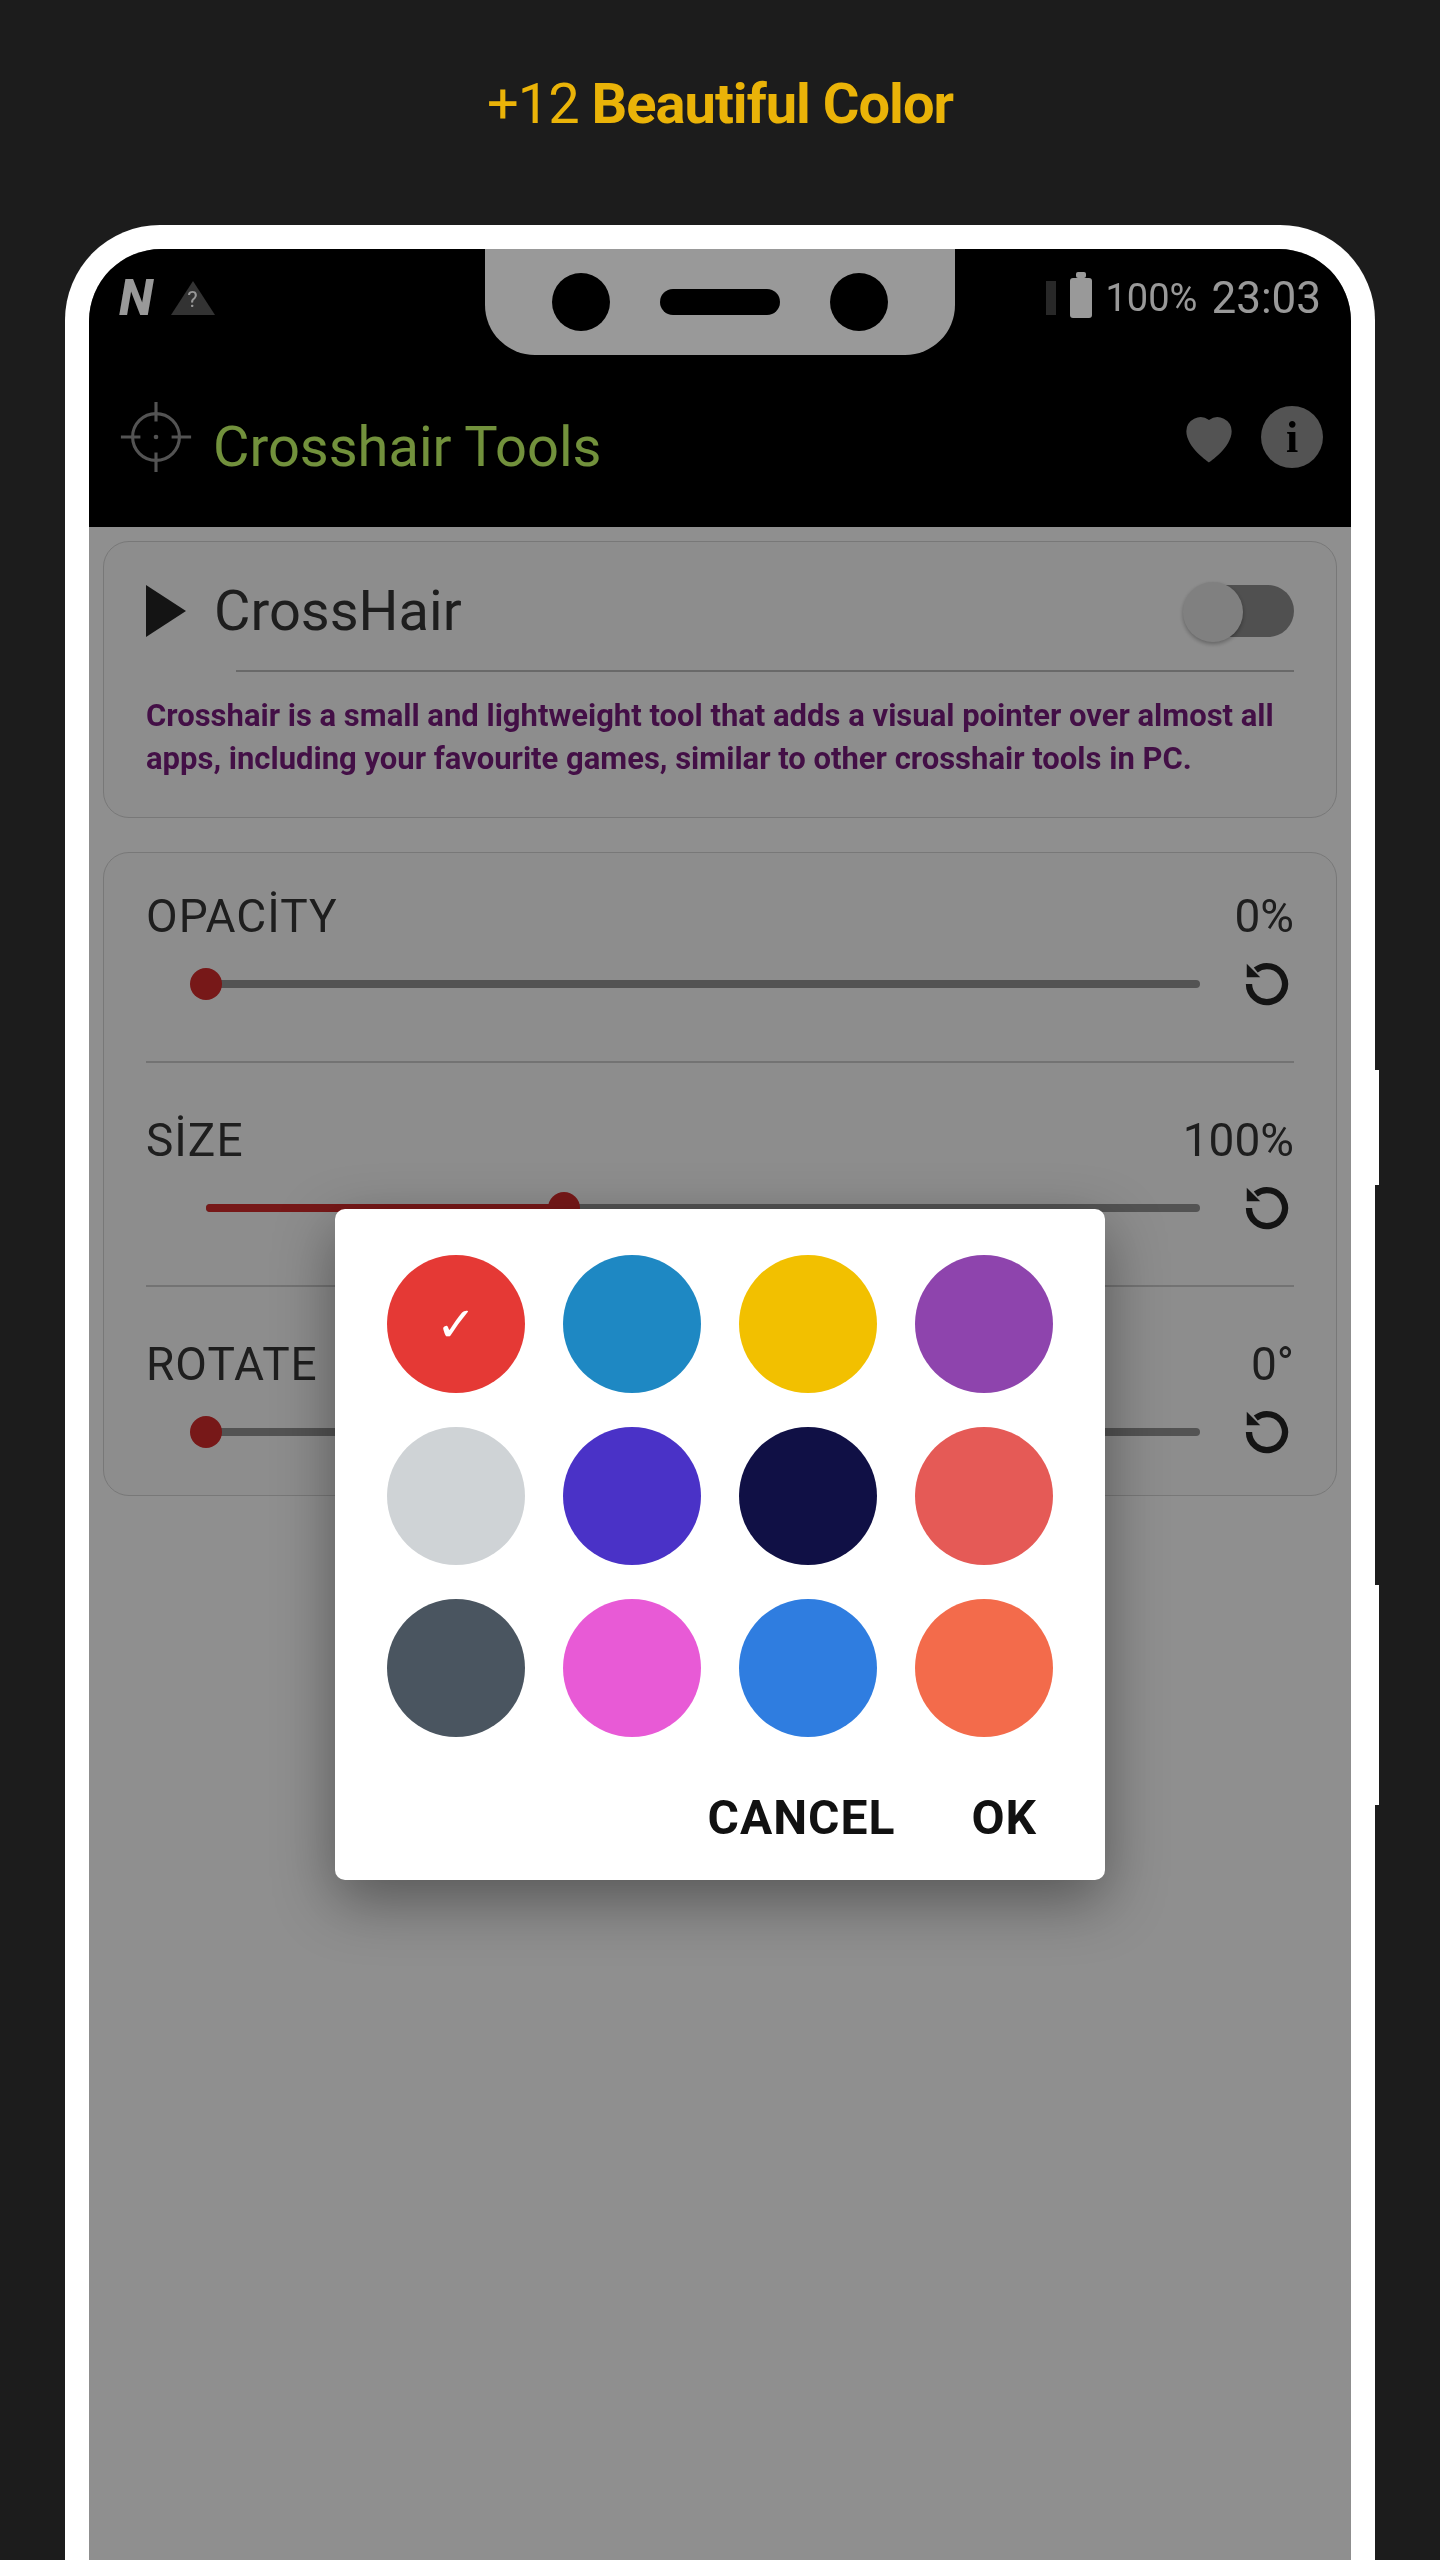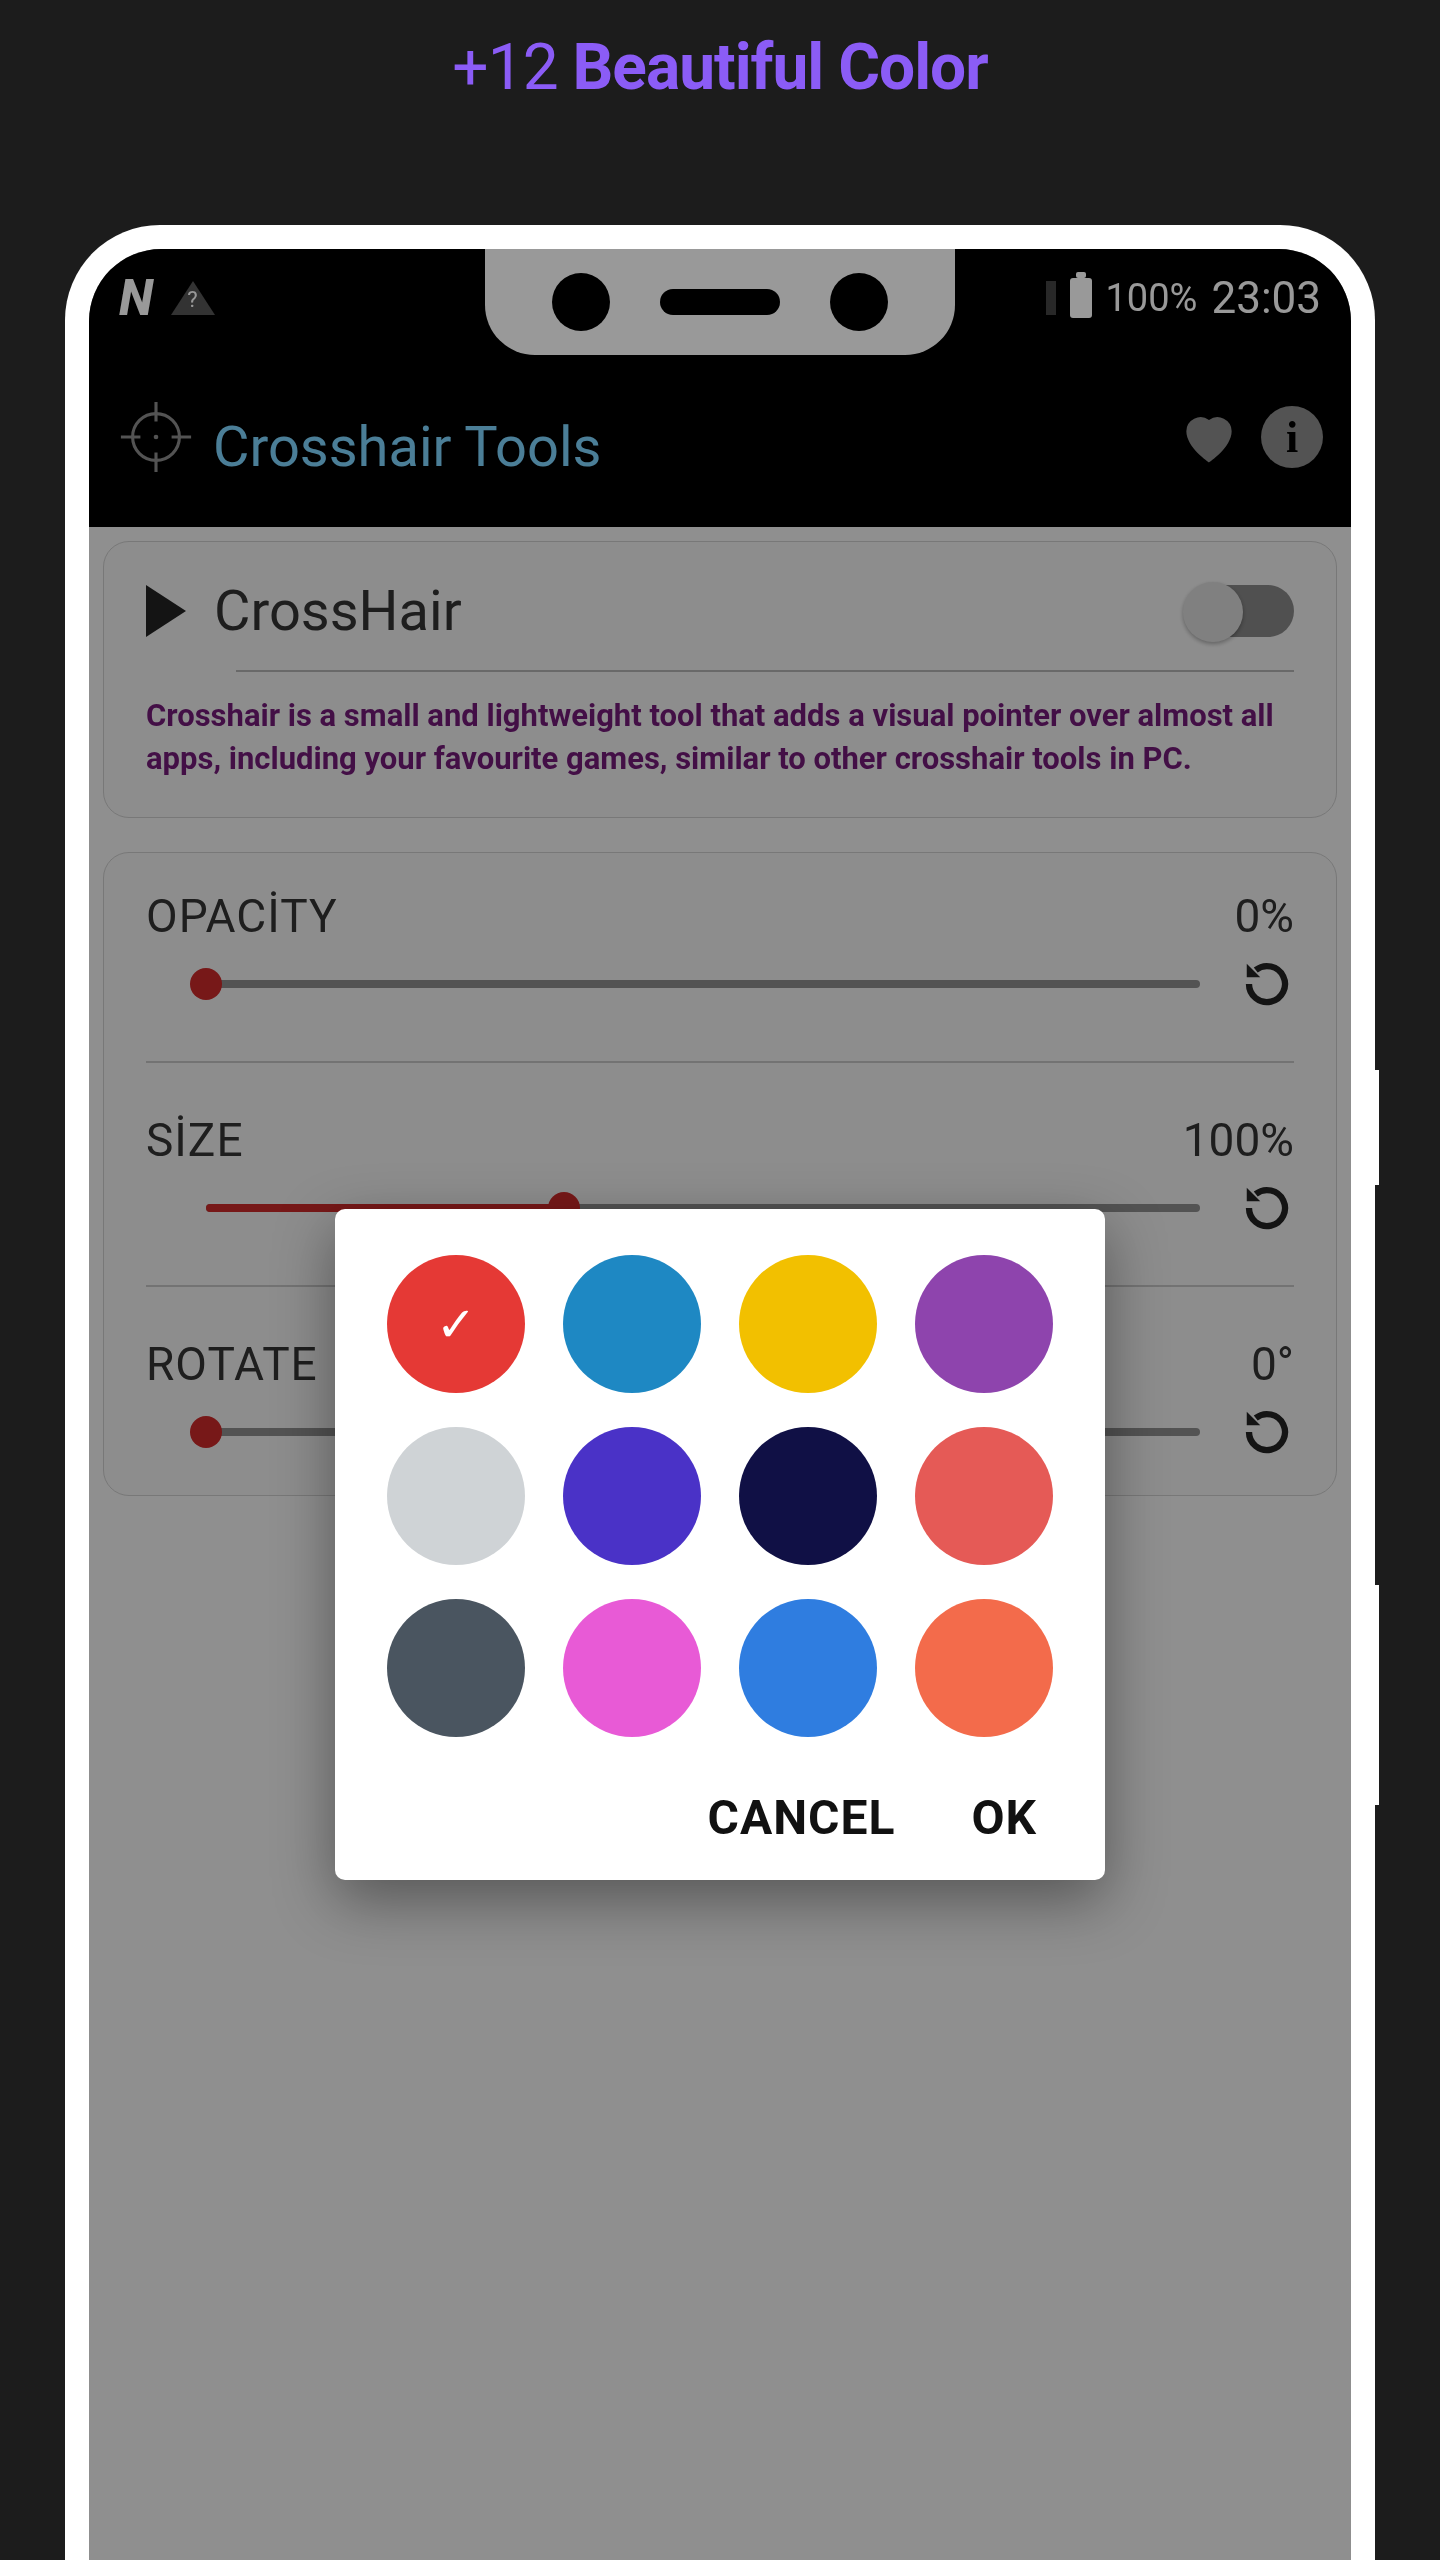--- a/index.html
+++ b/index.html
@@ -6,25 +6,25 @@
   html, body { width: 100%; height: 100%; }
   body {
     width: 1440px;
     height: 2560px;
     background: #1c1c1c;
     font-family: -apple-system, BlinkMacSystemFont, "Segoe UI", Roboto, sans-serif;
     position: relative;
     overflow: hidden;
   }
   .promo-title {
-    color: #8b5cf6;
-    font-size: 64px;
+    color: #eab308;
+    font-size: 56px;
     font-weight: 400;
     text-align: center;
-    padding-top: 30px;
+    padding-top: 71px;
     letter-spacing: -1px;
   }
   .promo-title .bold { font-weight: 700; }
   .phone-frame {
     position: absolute;
     top: 225px;
     left: 65px;
     width: 1310px;
     height: 2400px;
     background: #fff;
@@ -81,21 +81,21 @@
     display: flex;
     align-items: center;
     padding: 0 28px;
     gap: 18px;
   }
   .crosshair-icon {
     width: 78px; height: 78px;
     position: relative;
   }
   .crosshair-icon svg { width:100%; height:100%; }
-  .app-title { color: #7dd3fc; font-size: 56px; font-weight: 400; flex:1;margin-top:20px; }
+  .app-title { color: #bef264; font-size: 56px; font-weight: 400; flex:1;margin-top:20px; }
   .heart-icon { width: 68px; height: 68px; }
   .info-icon { width: 62px; height: 62px; background:#8a8a8a; border-radius:50%; display:flex;align-items:center;justify-content:center;color:#000;font-size:44px;font-weight:700;font-family:serif;}
   .content {
     padding: 14px;
     display: flex;
     flex-direction: column;
     gap: 34px;
   }
   .card {
     background: #ececec;

